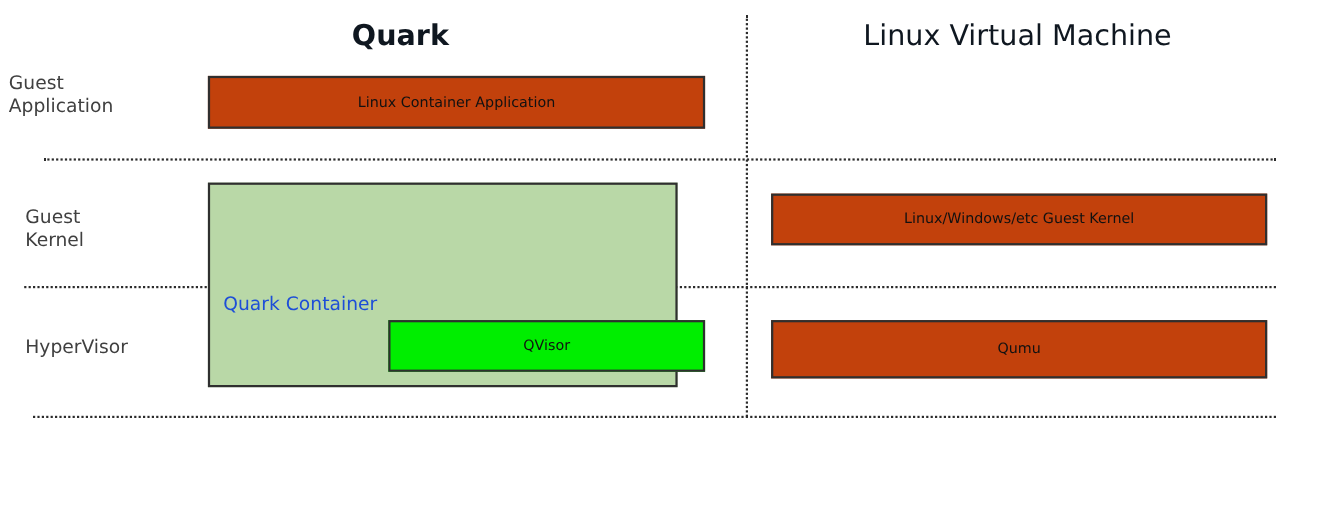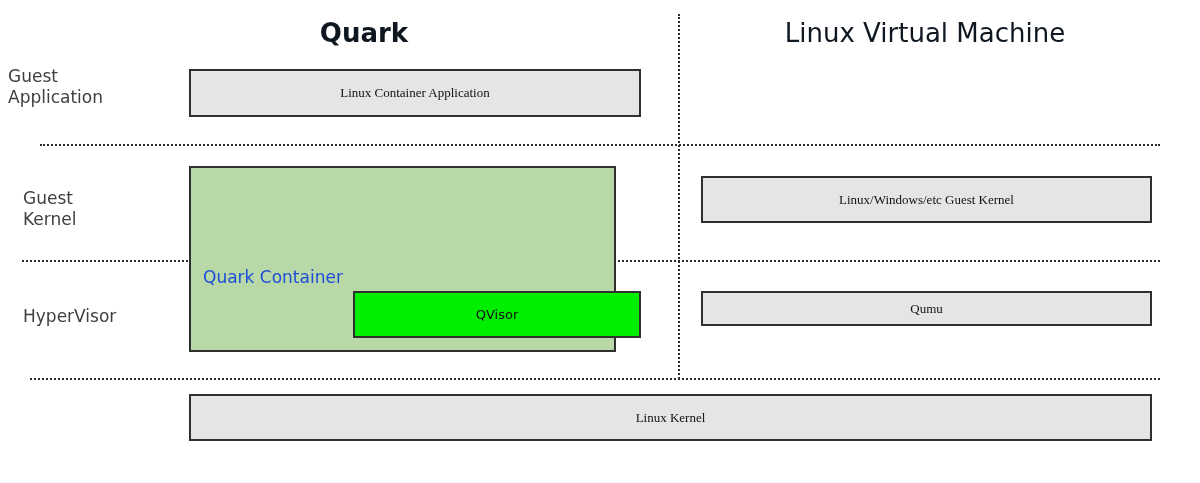--- a/index.html
+++ b/index.html
@@ -66,28 +66,28 @@
     position: absolute;
     box-sizing: border-box;
     border: 2px solid #2f2f2f;
     display: flex;
     align-items: center;
     justify-content: center;
     font-size: 13px;
     color: #111111;
     text-align: center;
   }
-  .block.gray  { background: #e5e5e5; font-family: Liberation Serif, serif; }
+  .block.gray  { background: #c2410c; }
   .block.green { background: #00ee00; }
 
   
   #blk-linux-container-app { left: 189px; top: 69px;  width: 452px; height: 48px; }
   #blk-lw-app             { left: 701px; top: 69px;  width: 451px; height: 48px; }
   #blk-lw-guest-kernel    { left: 701px; top: 176px; width: 451px; height: 47px; }
-  #blk-qumu               { left: 701px; top: 291px; width: 451px; height: 35px; }
+  #blk-qumu               { left: 701px; top: 291px; width: 451px; height: 53px; }
   #blk-linux-kernel       { left: 189px; top: 394px; width: 963px; height: 47px; }
 
   
   #blk-qkernel { left: 313px; top: 176px; width: 288px; height: 47px; }
   #blk-qvisor  { left: 313px; top: 291px; width: 288px; height: 47px; margin-left: 40px; }
 
   
   #quark-container {
     position: absolute;
     box-sizing: border-box;
@@ -151,15 +151,14 @@
 
   <div id="quark-container"></div>
 
   <div class="block green" id="blk-qvisor">QVisor</div>
 
   <div id="quark-container-label">Quark Container</div>
 
   <div class="block gray" id="blk-lw-guest-kernel">Linux/Windows/etc Guest Kernel</div>
   <div class="block gray" id="blk-qumu">Qumu</div>
 
-  <div class="block gray" id="blk-linux-kernel">Linux Kernel</div>
 
 </div>
 
 </body></html>

